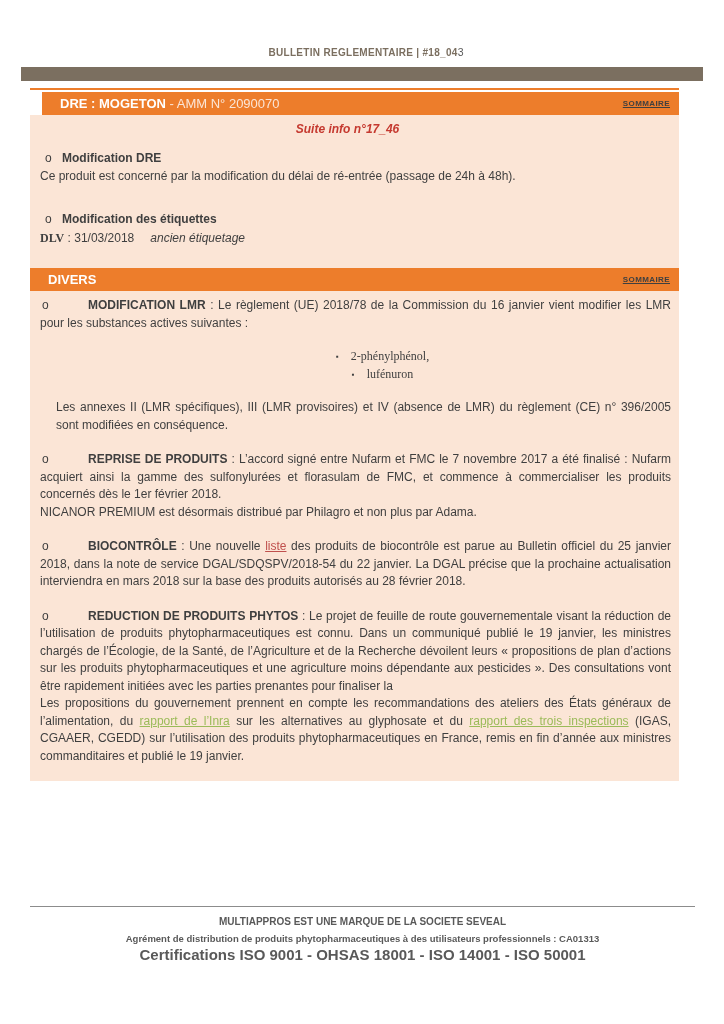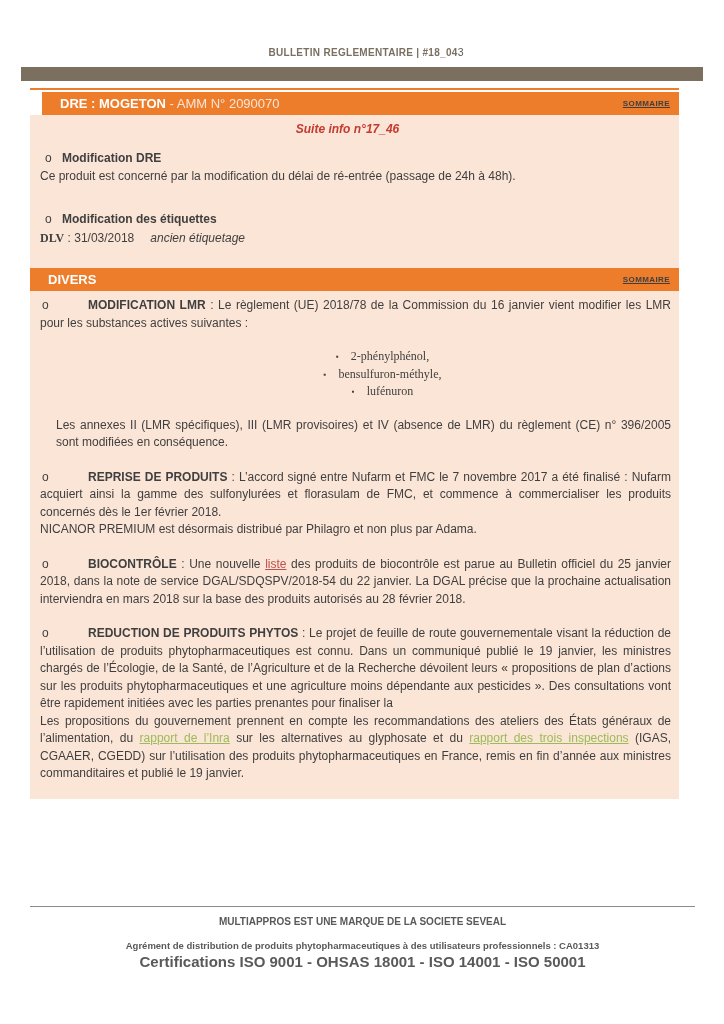--- a/index.html
+++ b/index.html
@@ -68,21 +68,21 @@
   .stretch-line { text-align: justify; text-align-last: justify; }
   .link-red { color: #C0504D; text-decoration: underline; cursor: pointer; }
   .link-green { color: #9BBB59; text-decoration: underline; cursor: pointer; }
 
   
   .footer {
     position: absolute; top: 906px; left: 30px; width: 665px;
     border-top: 1px solid #8C8C8C; padding-top: 9px;
     text-align: center; color: #595959; font-weight: bold;
   }
-  .footer .f1 { font-size: 10px; margin-bottom: 13px; }
+  .footer .f1 { font-size: 10px; margin-bottom: 6px; }
   .footer .f2 { font-size: 9.5px; margin-bottom: 2px; }
   .footer .f3 { font-size: 15px; }
 </style>
 </head>
 <body>
 
 <div class="doc-header">
   <span class="hdr-title">BULLETIN REGLEMENTAIRE | #18_04</span>
   <span class="pagenum">3</span>
 </div>
@@ -113,21 +113,20 @@
   <div class="titlebar">
     <span class="bar-title">DIVERS</span>
     <a class="sommaire">SOMMAIRE</a>
   </div>
   <div class="section-body">
 
     <div class="para">
       <div><span class="marker">o</span><span class="lead">MODIFICATION LMR</span><span class="lead-sep"> : </span><span>Le règlement (UE) 2018/78 de la Commission du 16 janvier vient modifier les LMR pour les substances actives suivantes :</span></div>
       <ul class="lmr-list">
         <li><span class="sq">▪</span><span>2-phénylphénol,</span></li>
-        <li><span class="sq">▪</span><span>bensulfuron-méthyle,</span></li>
         <li><span class="sq">▪</span><span>lufénuron</span></li>
       </ul>
       <div class="after-indent">Les annexes II (LMR spécifiques), III (LMR provisoires) et IV (absence de LMR) du règlement (CE) n° 396/2005 sont modifiées en conséquence.</div>
     </div>
 
     <div class="para">
       <div><span class="marker">o</span><span class="lead">REPRISE DE PRODUITS</span><span class="lead-sep"> : </span><span>L’accord signé entre Nufarm et FMC le 7 novembre 2017 a été finalisé : Nufarm acquiert ainsi la gamme des sulfonylurées et florasulam de FMC, et commence à commercialiser les produits concernés dès le 1er février 2018.</span></div>
       <div>NICANOR PREMIUM est désormais distribué par Philagro et non plus par Adama.</div>
     </div>
 

